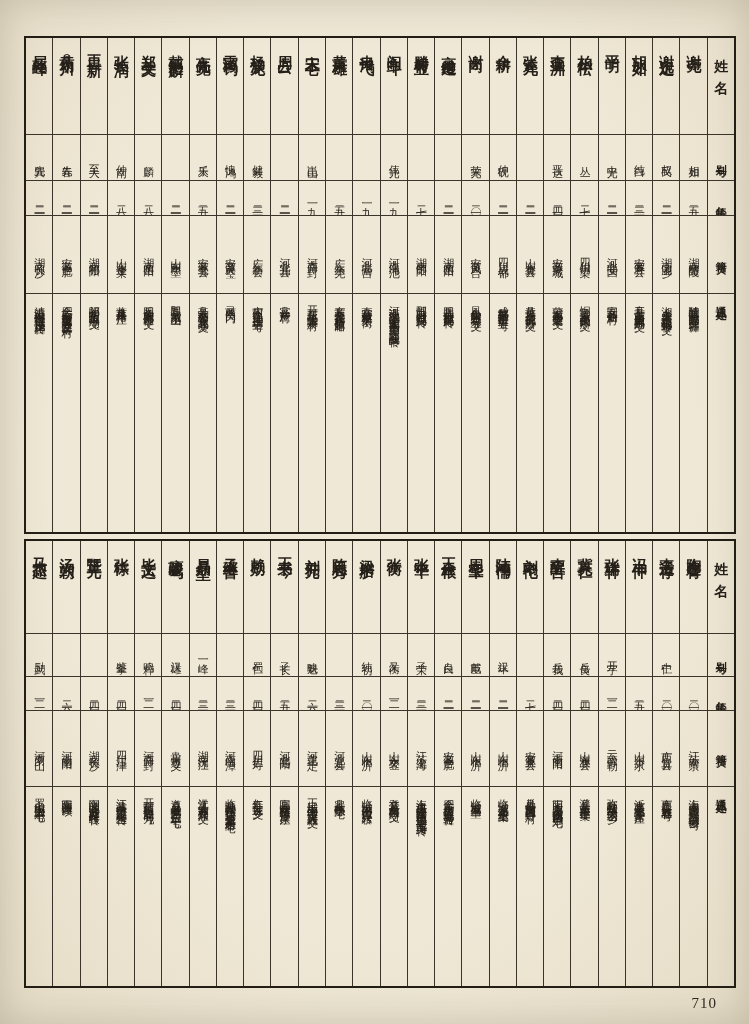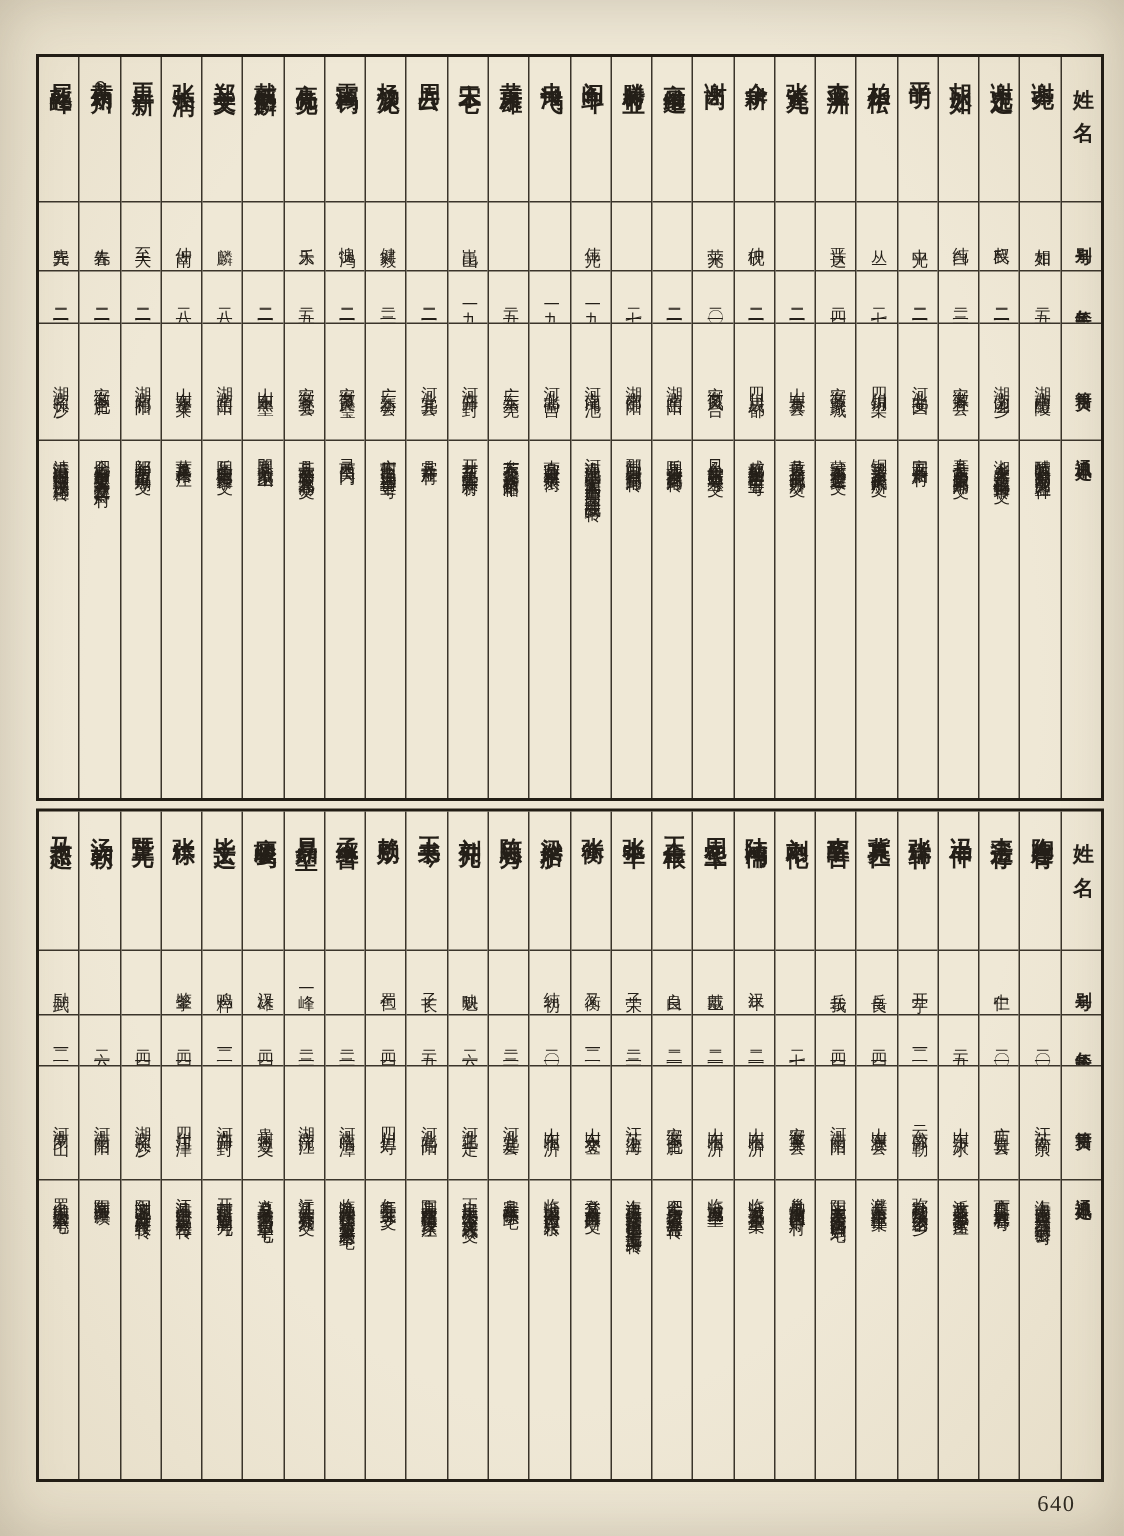--- a/index.html
+++ b/index.html
@@ -1021,14 +1021,14 @@
     <div class="cell origin">
       <span class="vtxt">河南罗山</span>
     </div>
     <div class="cell address">
       <span class="vtxt">罗山城南大街六十七号</span>
     </div>
   </div>
 </section>
 
   </div>
-  <div class="page-number">640</div>
+  <div class="page-number">710</div>
 </div>
 
 </body></html>

